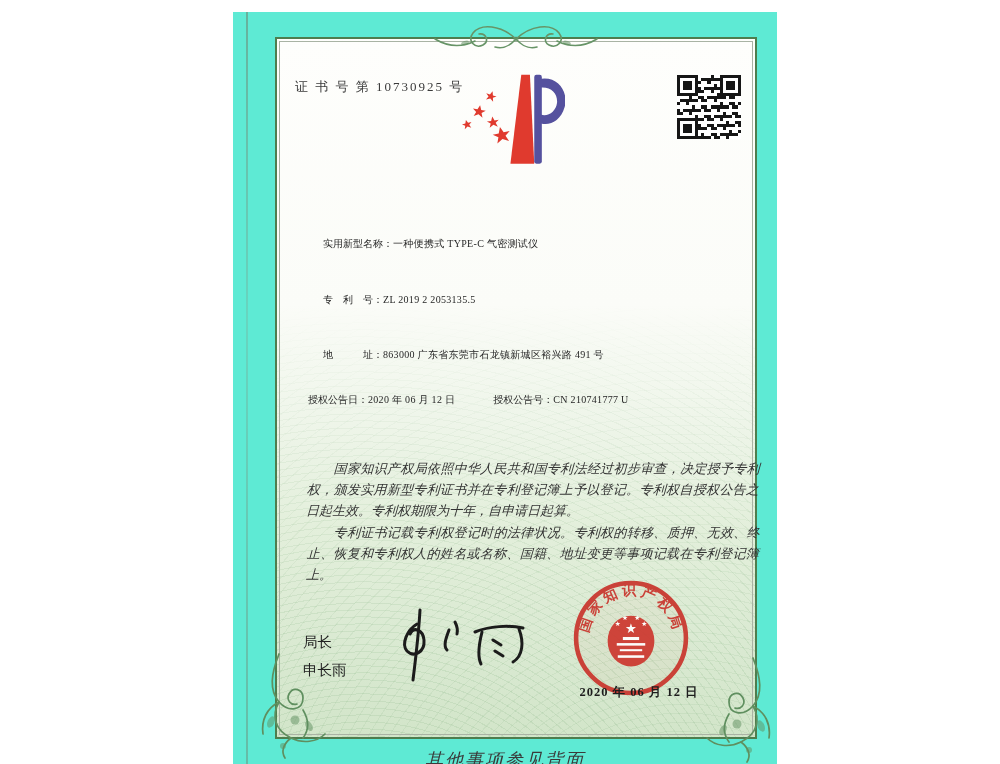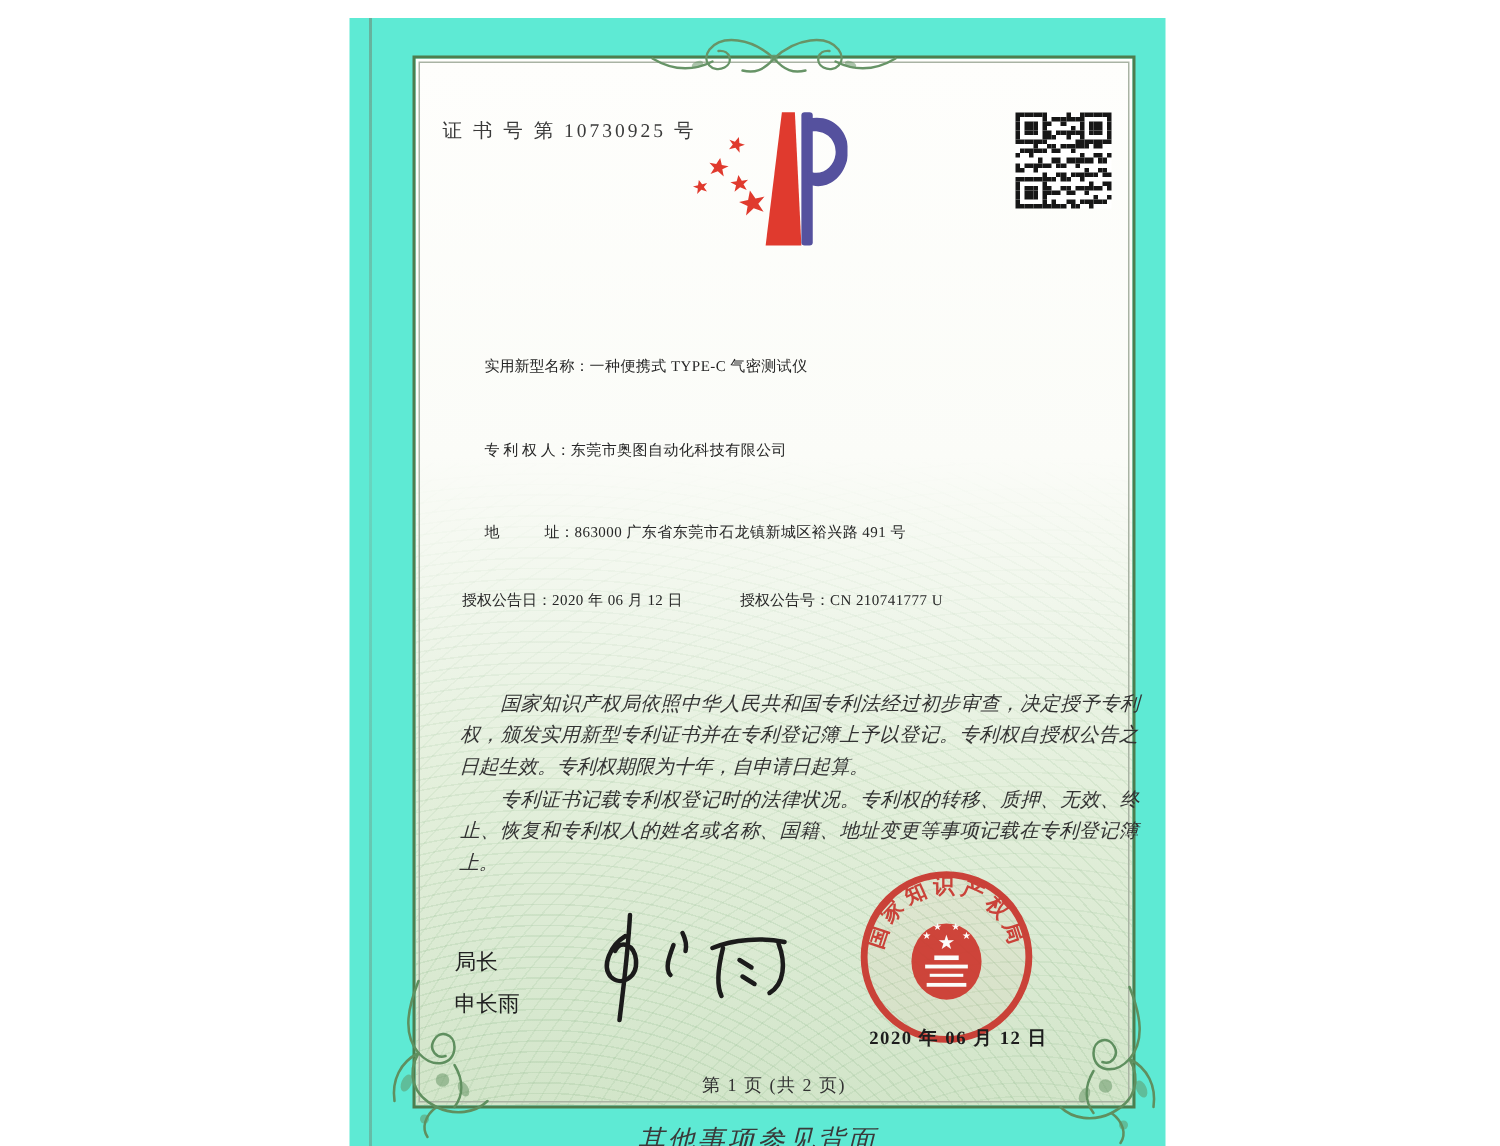--- a/index.html
+++ b/index.html
@@ -590,21 +590,21 @@
       <i></i>
       <i></i>
     </div>
 
 
   <div class="fields">
     <div class="frow">
       <span class="lbl">实用新型名称：</span><span class="val">一种便携式 TYPE-C 气密测试仪</span>
     </div>
     <div class="frow">
-      <span class="lbl">专 利 权 人：</span><span class="val">东莞市奥图自动化科技有限公司</span>
+      <span class="lbl">专　利　号：</span><span class="val">ZL 2019 2 2053135.5</span>
     </div>
     <div class="frow">
       <span class="lbl">地　　　址：</span><span class="val">863000 广东省东莞市石龙镇新城区裕兴路 491 号</span>
     </div>
     <div class="frow grant-row">
       <span><span class="lbl">授权公告日：</span><span class="val">2020 年 06 月 12 日</span></span>
       <span><span class="lbl">授权公告号：</span><span class="val">CN 210741777 U</span></span>
     </div>
   </div>
 
@@ -650,15 +650,14 @@
         <text x="72" y="47" font-size="6.5" fill="#fff" text-anchor="middle">★</text>
         <rect x="51" y="58" width="16" height="3" fill="#fff"></rect>
         <rect x="45" y="64" width="28" height="2.5" fill="#fff"></rect>
         <rect x="48" y="70" width="22" height="2" fill="#fff"></rect>
         <rect x="46" y="76" width="26" height="2.5" fill="#fff"></rect>
       </g>
     </svg>
   </div>
   <div class="seal-date">2020 年 06 月 12 日</div>
 
-  <div class="page-info">第 1 页 (共 2 页)</div>
   <div class="back-note">其他事项参见背面</div>
 </div>
 
 </body></html>

